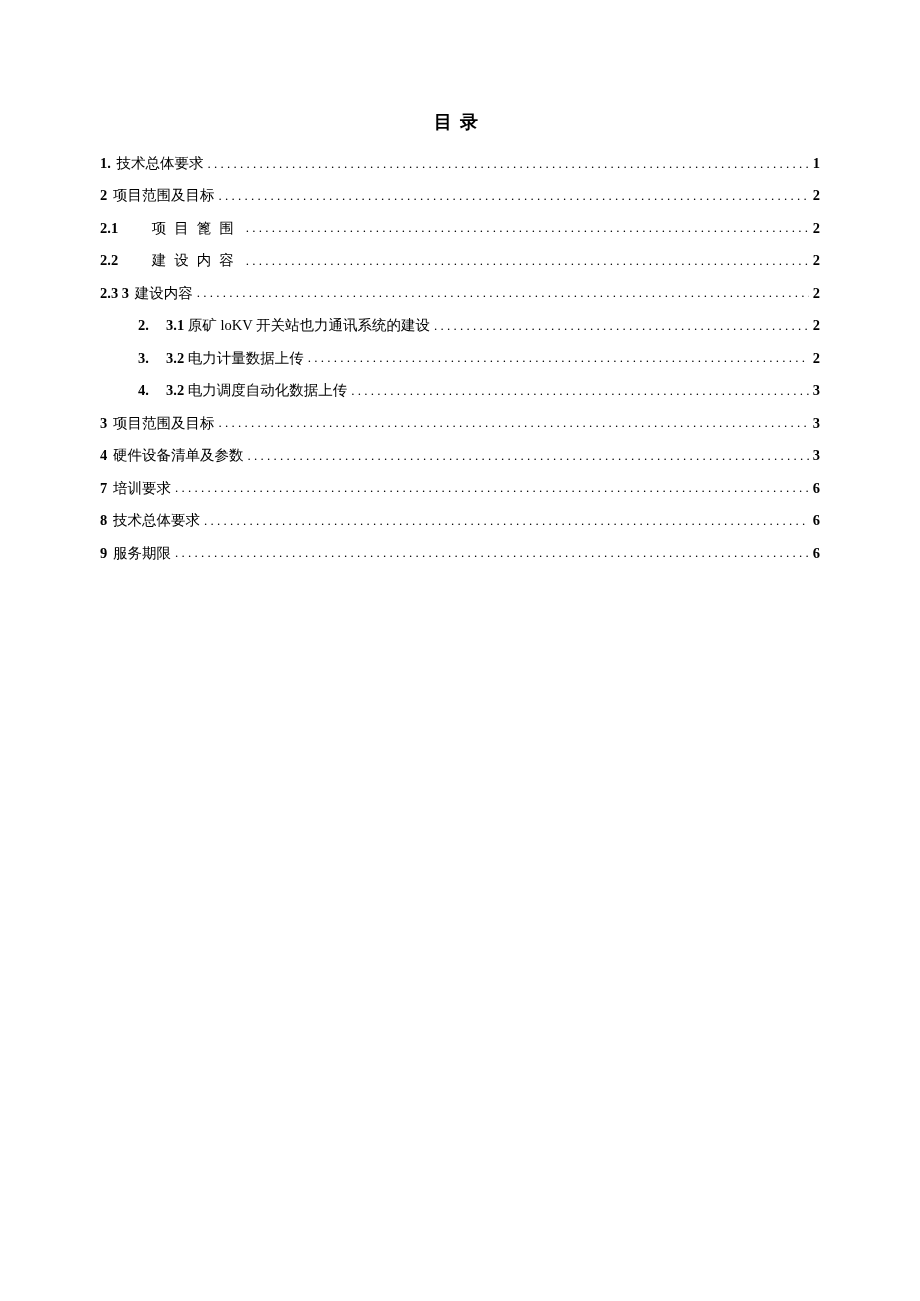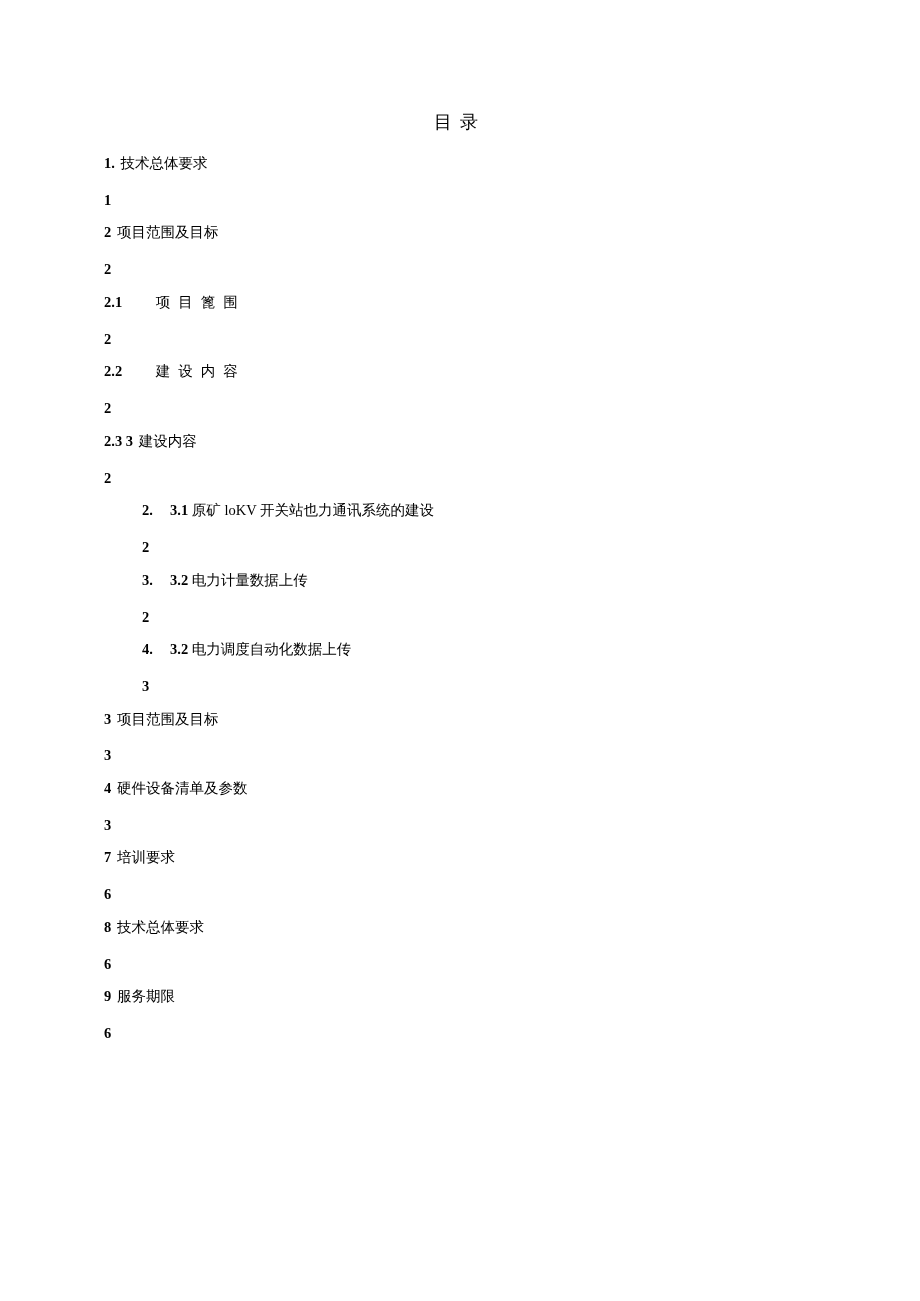--- a/index.html
+++ b/index.html
@@ -8,32 +8,31 @@
       height: 1301px;
       background: #ffffff;
       font-family: "SimSun", "Microsoft YaHei", serif;
       font-size: 14px;
       color: #000;
       padding: 110px 100px 60px 100px;
     }
     .page-title {
       text-align: center;
       font-size: 18px;
-      font-weight: normal;
+      font-weight: bold;
       margin-bottom: 18px;
       letter-spacing: 8px;
     }
     .toc-entry {
       display: flex;
       align-items: baseline;
       margin-bottom: 10px;
       white-space: nowrap;
       font-size: 14.5px;
       line-height: 1.55;
-      flex-direction: column;
     }
     .toc-label {
       flex: 0 0 auto;
     }
     .toc-label .num {
       font-weight: bold;
       margin-right: 2px;
     }
     .toc-label .num-spaced {
       font-weight: bold;

